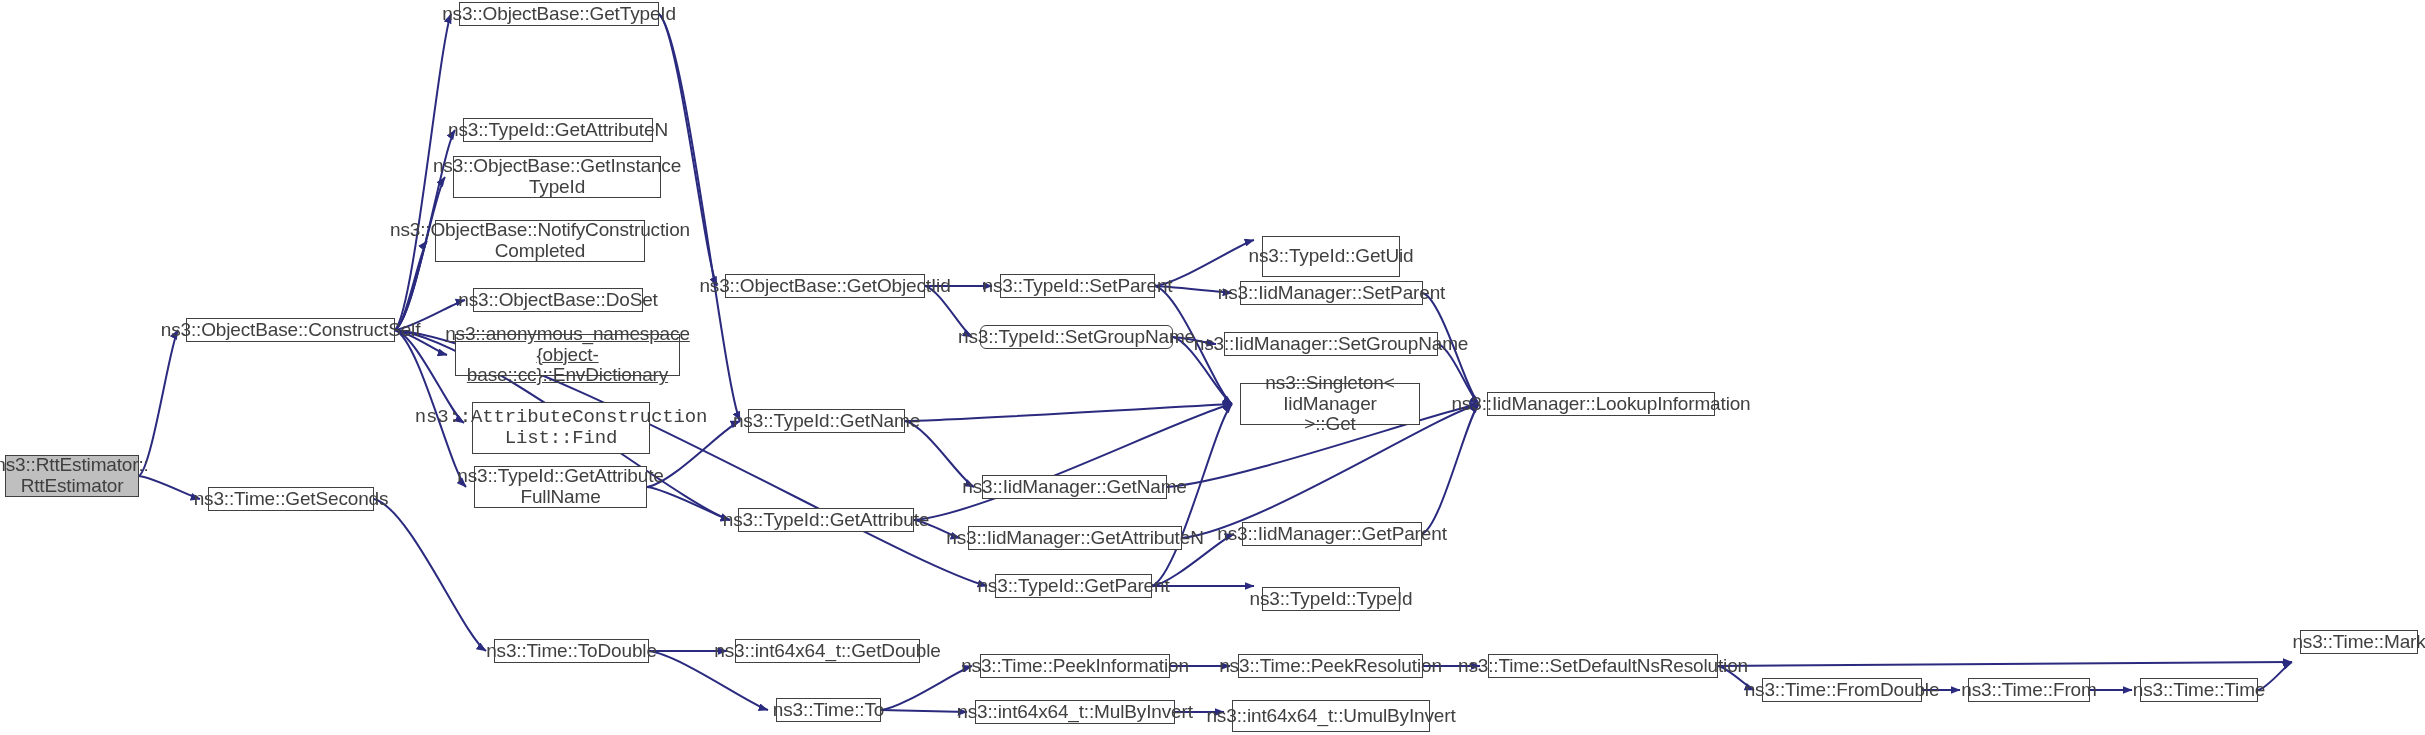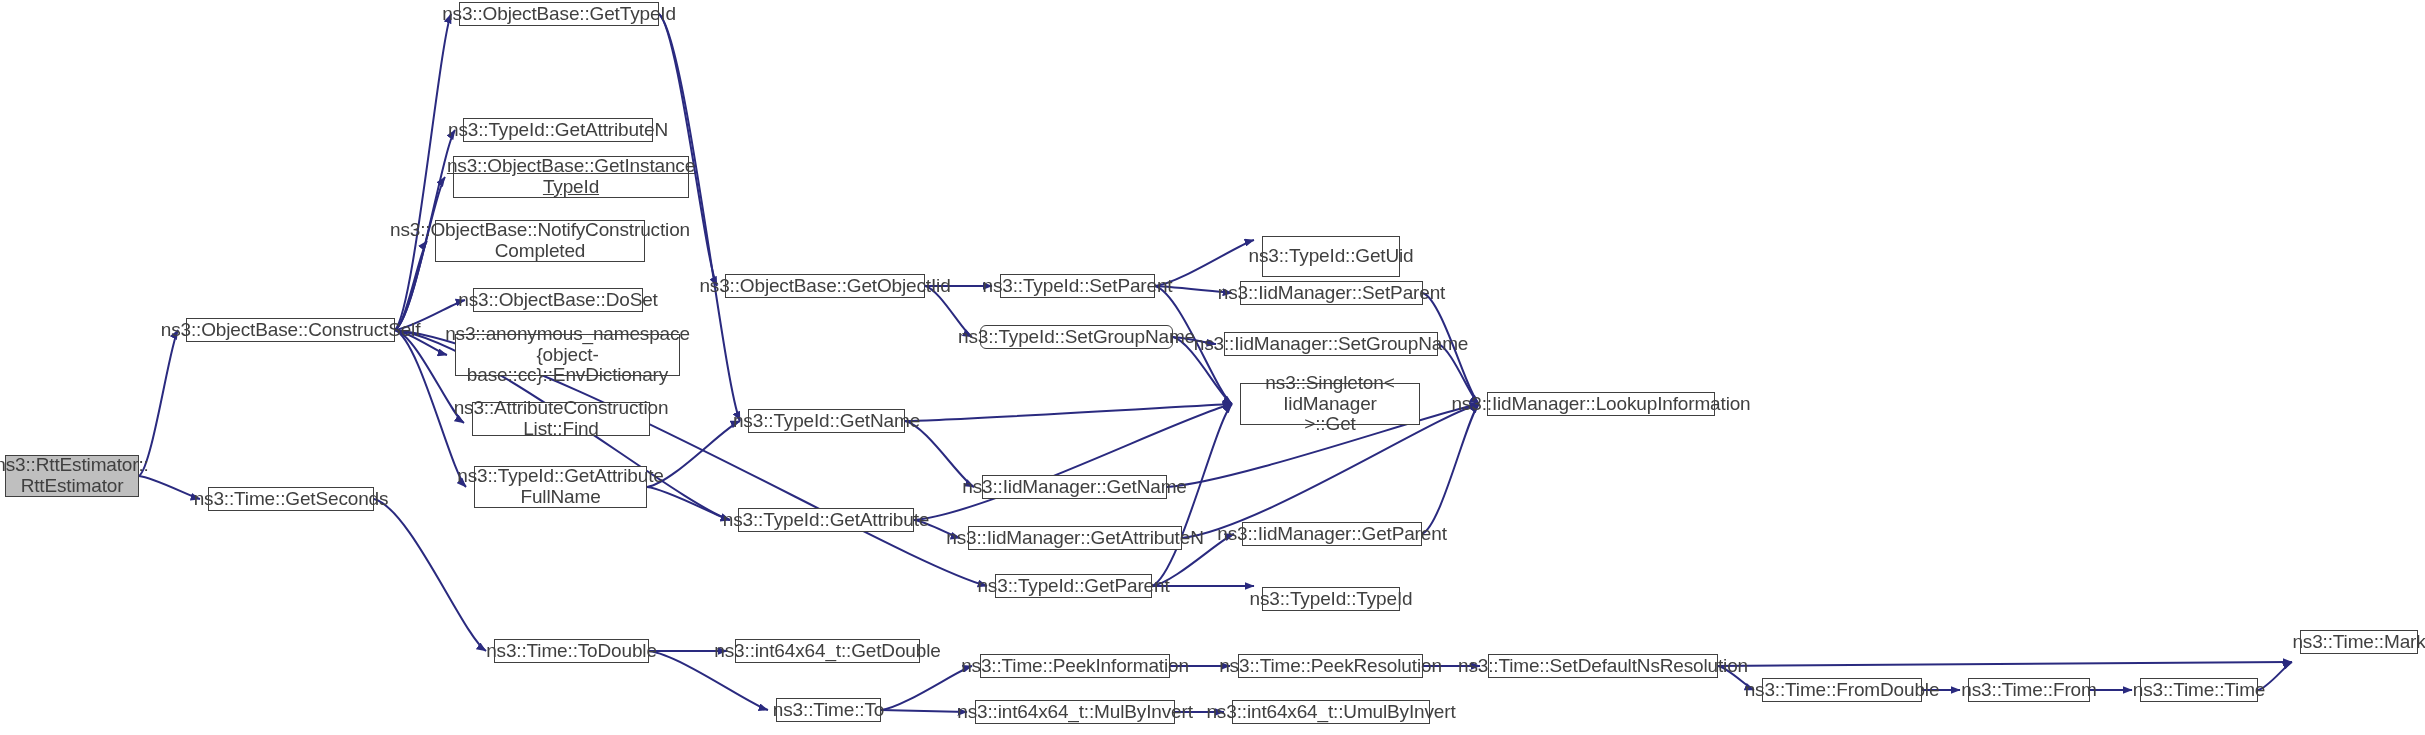--- a/index.html
+++ b/index.html
@@ -98,28 +98,28 @@
         <path d="M1718,666 C1727.8350819672132,667.44 1747.74131147541,687.6 1754,690"></path>
         <path d="M1718,666 L2292,662"></path>
         <path d="M1922,690 L1960,690"></path>
         <path d="M2090,690 L2132,690"></path>
         <path d="M2258,690 C2267.7655555555557,688.32 2285.7855555555557,664.8 2292,662"></path>
       </g>
   </svg>
   <div id="node-layer">
       <div class="gnode" style="left: 459px; top: 2px; width: 200px; height: 24px;">ns3::ObjectBase::GetTypeId</div>
       <div class="gnode" style="left: 463px; top: 118px; width: 190px; height: 24px;">ns3::TypeId::GetAttributeN</div>
-      <div class="gnode" style="left: 453px; top: 156px; width: 236px; height: 42px; text-decoration: underline;">ns3::ObjectBase::GetInstance
+      <div class="gnode" style="left: 453px; top: 156px; width: 208px; height: 42px;">ns3::ObjectBase::GetInstance
 TypeId</div>
       <div class="gnode" style="left: 435px; top: 220px; width: 210px; height: 42px;">ns3::ObjectBase::NotifyConstruction
 Completed</div>
       <div class="gnode" style="left: 473px; top: 288px; width: 170px; height: 24px;">ns3::ObjectBase::DoSet</div>
-      <div class="gnode" style="left: 455px; top: 334px; width: 225px; height: 42px;">ns3::anonymous_namespace
+      <div class="gnode" style="left: 455px; top: 334px; width: 225px; height: 42px; text-decoration: underline;">ns3::anonymous_namespace
 {object-base::cc}::EnvDictionary</div>
-      <div class="gnode" style="left: 472px; top: 402px; width: 178px; height: 34px;">ns3::AttributeConstruction
+      <div class="gnode" style="left: 472px; top: 402px; width: 178px; height: 52px; font-family: Liberation Mono, monospace;">ns3::AttributeConstruction
 List::Find</div>
       <div class="gnode" style="left: 474px; top: 466px; width: 173px; height: 42px;">ns3::TypeId::GetAttribute
 FullName</div>
       <div class="gnode" style="left: 186px; top: 318px; width: 209px; height: 24px;">ns3::ObjectBase::ConstructSelf</div>
       <div class="gnode highlight" style="left: 5px; top: 455px; width: 134px; height: 42px;">ns3::RttEstimator::
 RttEstimator</div>
       <div class="gnode" style="left: 208px; top: 487px; width: 166px; height: 24px;">ns3::Time::GetSeconds</div>
       <div class="gnode" style="left: 725px; top: 274px; width: 200px; height: 24px;">ns3::ObjectBase::GetObjectIid</div>
       <div class="gnode" style="left: 748px; top: 409px; width: 157px; height: 24px;">ns3::TypeId::GetName</div>
       <div class="gnode" style="left: 738px; top: 508px; width: 176px; height: 24px;">ns3::TypeId::GetAttribute</div>
@@ -134,21 +134,21 @@
       <div class="gnode" style="left: 980px; top: 654px; width: 190px; height: 24px;">ns3::Time::PeekInformation</div>
       <div class="gnode" style="left: 975px; top: 700px; width: 200px; height: 24px;">ns3::int64x64_t::MulByInvert</div>
       <div class="gnode" style="left: 1262px; top: 236px; width: 138px; height: 41px;">ns3::TypeId::GetUid</div>
       <div class="gnode" style="left: 1240px; top: 281px; width: 183px; height: 24px;">ns3::IidManager::SetParent</div>
       <div class="gnode" style="left: 1224px; top: 332px; width: 214px; height: 24px;">ns3::IidManager::SetGroupName</div>
       <div class="gnode" style="left: 1240px; top: 383px; width: 180px; height: 42px;">ns3::Singleton&lt; IidManager
 &gt;::Get</div>
       <div class="gnode" style="left: 1242px; top: 522px; width: 180px; height: 24px;">ns3::IidManager::GetParent</div>
       <div class="gnode" style="left: 1262px; top: 574px; width: 138px; height: 24px; margin-top: 13px;">ns3::TypeId::TypeId</div>
       <div class="gnode" style="left: 1238px; top: 654px; width: 185px; height: 24px;">ns3::Time::PeekResolution</div>
-      <div class="gnode" style="left: 1232px; top: 700px; width: 198px; height: 24px;">ns3::int64x64_t::UmulByInvert</div>
+      <div class="gnode" style="left: 1232px; top: 700px; width: 198px; height: 32px;">ns3::int64x64_t::UmulByInvert</div>
       <div class="gnode" style="left: 1487px; top: 392px; width: 228px; height: 24px;">ns3::IidManager::LookupInformation</div>
       <div class="gnode" style="left: 1488px; top: 654px; width: 230px; height: 24px;">ns3::Time::SetDefaultNsResolution</div>
       <div class="gnode" style="left: 1762px; top: 678px; width: 160px; height: 24px;">ns3::Time::FromDouble</div>
       <div class="gnode" style="left: 1968px; top: 678px; width: 122px; height: 24px;">ns3::Time::From</div>
       <div class="gnode" style="left: 2140px; top: 678px; width: 118px; height: 24px;">ns3::Time::Time</div>
       <div class="gnode" style="left: 2300px; top: 630px; width: 118px; height: 24px;">ns3::Time::Mark</div>
     </div>
 </div>
 
 </body></html>

